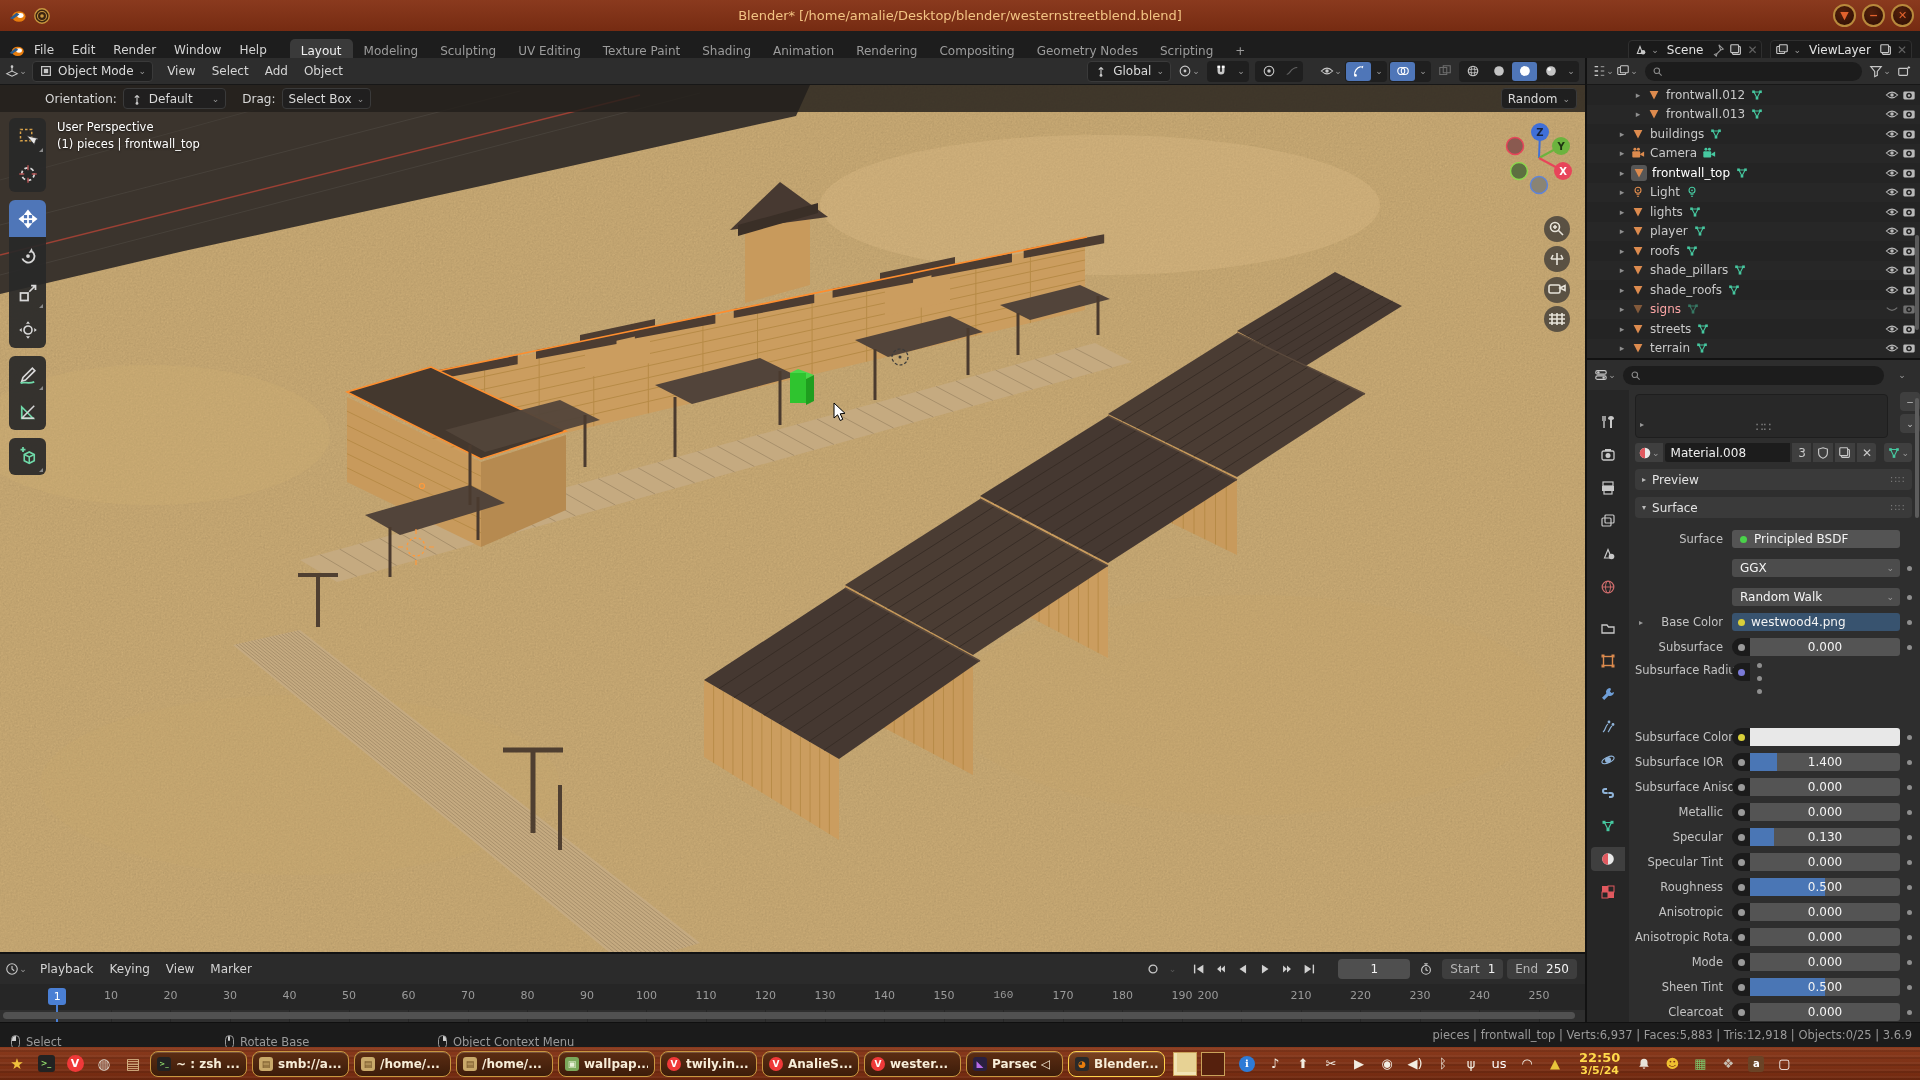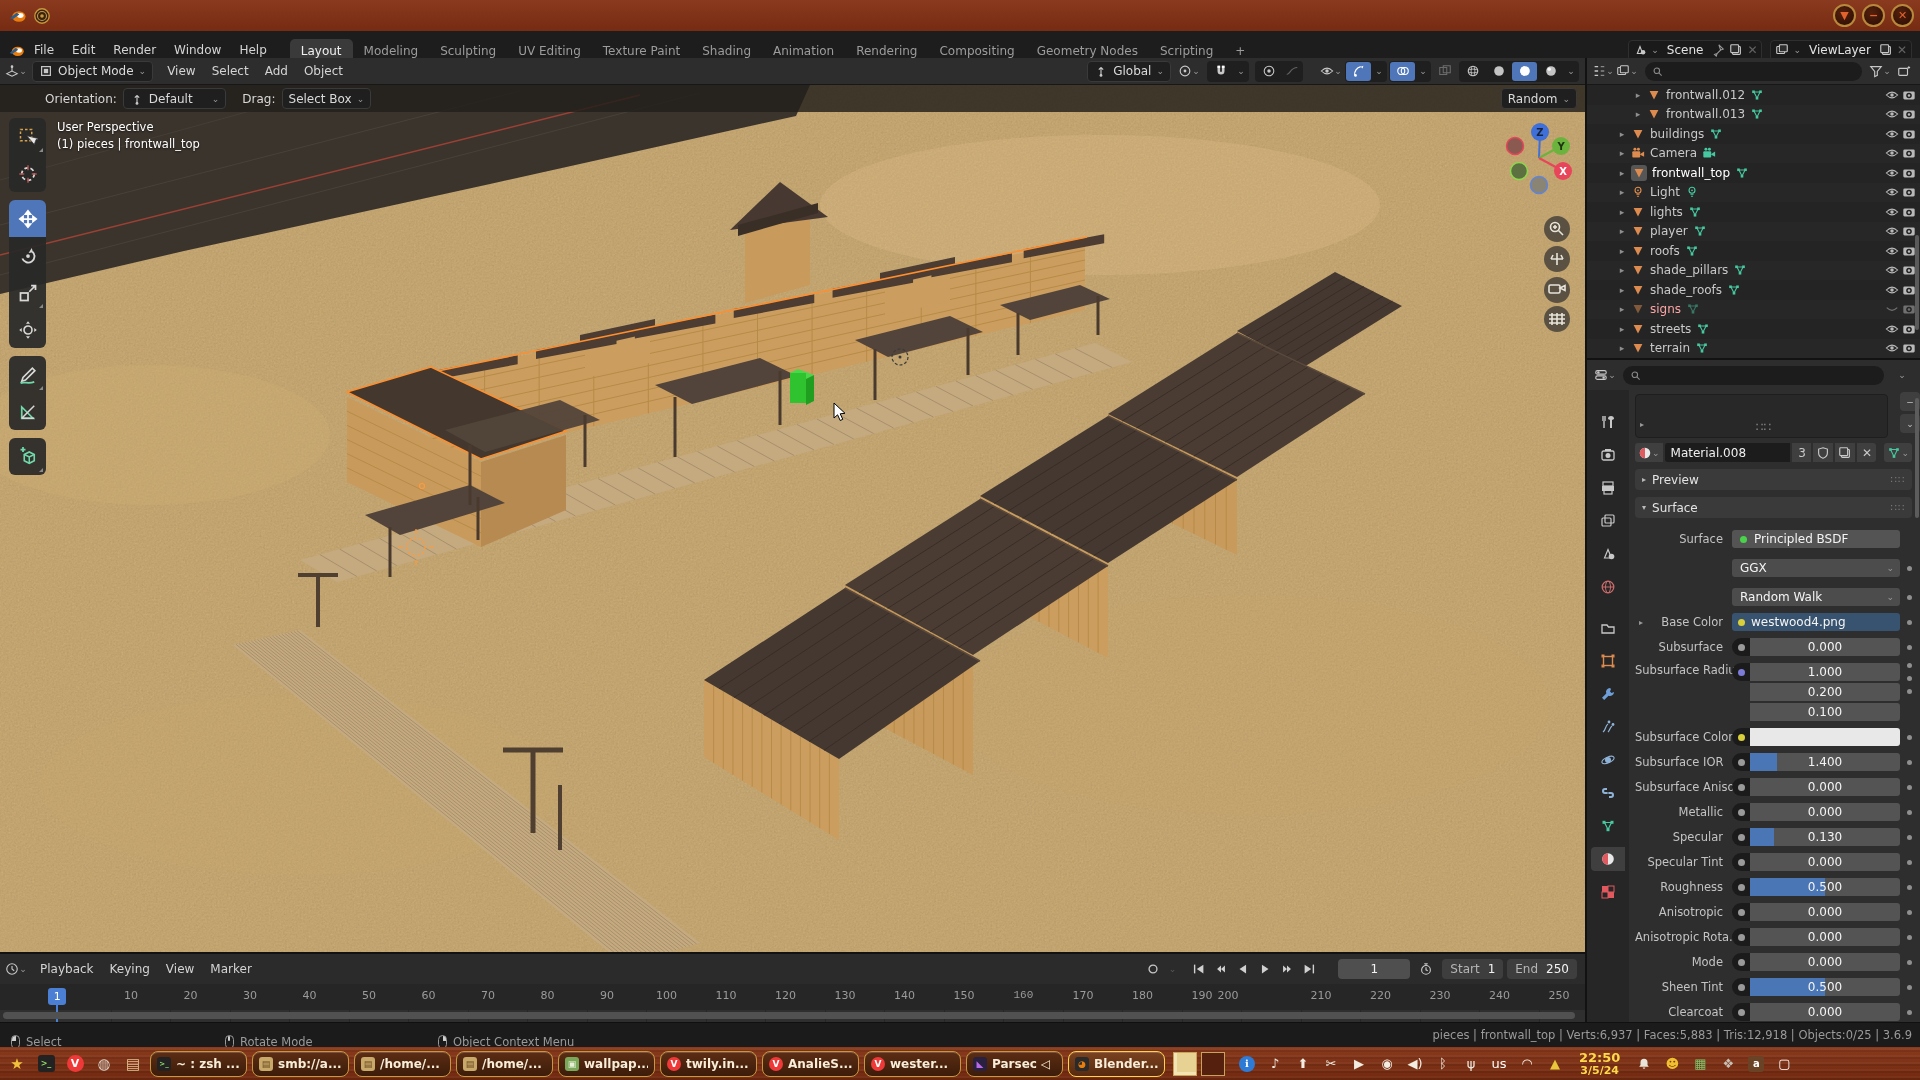--- a/index.html
+++ b/index.html
@@ -126,21 +126,21 @@
   .deco { width:5px; height:5px; border-radius:50%; background:#8f8f8f; margin-left:7px; flex:none; }
   .tripcol { flex:1; display:flex; flex-direction:column; gap:2px; }
   #props-scroll { position:absolute; right:1px; top:8px; width:4px; height:120px;
     background:#5c5c5c; border-radius:2px; }
 
   
   #timeline-h { position:absolute; left:0; top:952px; width:1585px; height:32px; background:#2b2b2b;
     border-top:2px solid #121212; display:flex; align-items:center; }
   #timeline-ruler { position:absolute; left:0; top:984px; width:1585px; height:26px; background:#262626; }
   #timeline-chan { position:absolute; left:0; top:1010px; width:1585px; height:12px; background:#2f2f2f; }
-  .tick { position:absolute; top:5px; transform:translateX(-50%); color:#9b9b9b; font-size:11px;margin-left:20px; }
+  .tick { position:absolute; top:5px; transform:translateX(-50%); color:#9b9b9b; font-size:11px; }
   #curframe { position:absolute; top:4px; width:18px; height:17px; background:#4a7fd4; color:#fff;
     border-radius:3px; display:flex; align-items:center; justify-content:center; font-size:11px; }
   #curframe-line { position:absolute; top:21px; width:2px; height:17px; background:#4a7fd4; }
   #tl-scroll { position:absolute; left:3px; top:1012px; width:1572px; height:7px;
     background:#515151; border-radius:4px; }
   .pbtn { width:22px; height:20px; display:flex; align-items:center; justify-content:center; color:#d0d0d0; }
   .framefld { background:#4f4f4f; border-radius:4px; height:20px; display:flex; align-items:center;
     justify-content:center; color:#f2f2f2; }
   .sefld { background:#3e3e3e; border-radius:4px; height:20px; display:flex; align-items:center;
     padding:0 8px; gap:8px; }
@@ -192,20 +192,21 @@
       <ellipse cx="11.5" cy="11" rx="7" ry="5.5" fill="#e87d0d"></ellipse>
       <ellipse cx="13" cy="10" rx="3.4" ry="2.6" fill="#fff"></ellipse>
       <path d="M2 13 L9 7 l3 2 -7 5z" fill="#2b5d8f"></path>
     </svg>
     <svg class="ic" style="width:18px;height:18px" viewBox="0 0 20 20">
       <circle cx="10" cy="10" r="8" fill="#3a2410" stroke="#c9973f" stroke-width="1.5"></circle>
       <circle cx="10" cy="10" r="5" fill="none" stroke="#c9973f" stroke-width="1.2"></circle>
       <circle cx="10" cy="10" r="2" fill="#c9973f"></circle>
     </svg>
   </div>
+  <div id="title-text">Blender* [/home/amalie/Desktop/blender/westernstreetblend.blend]</div>
   <div class="winbtns" id="winbtns">
       <div class="winbtn">▼</div>
       <div class="winbtn">−</div>
       <div class="winbtn">✕</div>
     </div>
 </div>
 
 <div id="menubar">
   <svg class="ic" style="width:17px;height:17px;margin-left:8px" viewBox="0 0 20 20">
     <ellipse cx="11.5" cy="11" rx="7" ry="5.5" fill="#e87d0d"></ellipse>
@@ -1112,31 +1113,20 @@
           </div>
           <div class="fld">
             <span>0.000</span>
           </div>
           <div class="deco"></div>
         </div>
         <div class="prow" style="position: relative; height: 58px; align-items: stretch;">
           <div class="lbl">Subsurface Radius</div>
           <div class="sock">
             <i class="vector"></i>
-          </div>
-          <div class="tripcol">
-            <div class="fld" style="border-radius:0 3px 3px 0">
-              <span>1.000</span>
-            </div>
-            <div class="fld" style="border-radius:0 3px 3px 0">
-              <span>0.200</span>
-            </div>
-            <div class="fld" style="border-radius:0 3px 3px 0">
-              <span>0.100</span>
-            </div>
           </div>
           <div style="display:flex;flex-direction:column;gap:8px">
             <div class="deco"></div>
             <div class="deco"></div>
             <div class="deco"></div>
           </div>
         </div>
         <div class="prow" style="position: relative;">
           <div class="lbl">Subsurface Color</div>
           <div class="sock">
@@ -1836,21 +1826,21 @@
       <div class="mousehint" style="left: 11px;">
         <span class="mouseico ">
           <i style=""></i>
         </span>
         <span>Select</span>
       </div>
       <div class="mousehint" style="left: 225px;">
         <span class="mouseico m">
           <i style=""></i>
         </span>
-        <span>Rotate Mode</span>
+        <span>Rotate Base</span>
       </div>
       <div class="mousehint" style="left: 438px;">
         <span class="mouseico ">
           <i style="left:50%;border-radius:0 4px 0 0"></i>
         </span>
         <span>Object Context Menu</span>
       </div>
     </div>
   <div id="status-right">pieces | frontwall_top | Verts:6,937 | Faces:5,883 | Tris:12,918 | Objects:0/25 | 3.6.9</div>
 </div>

